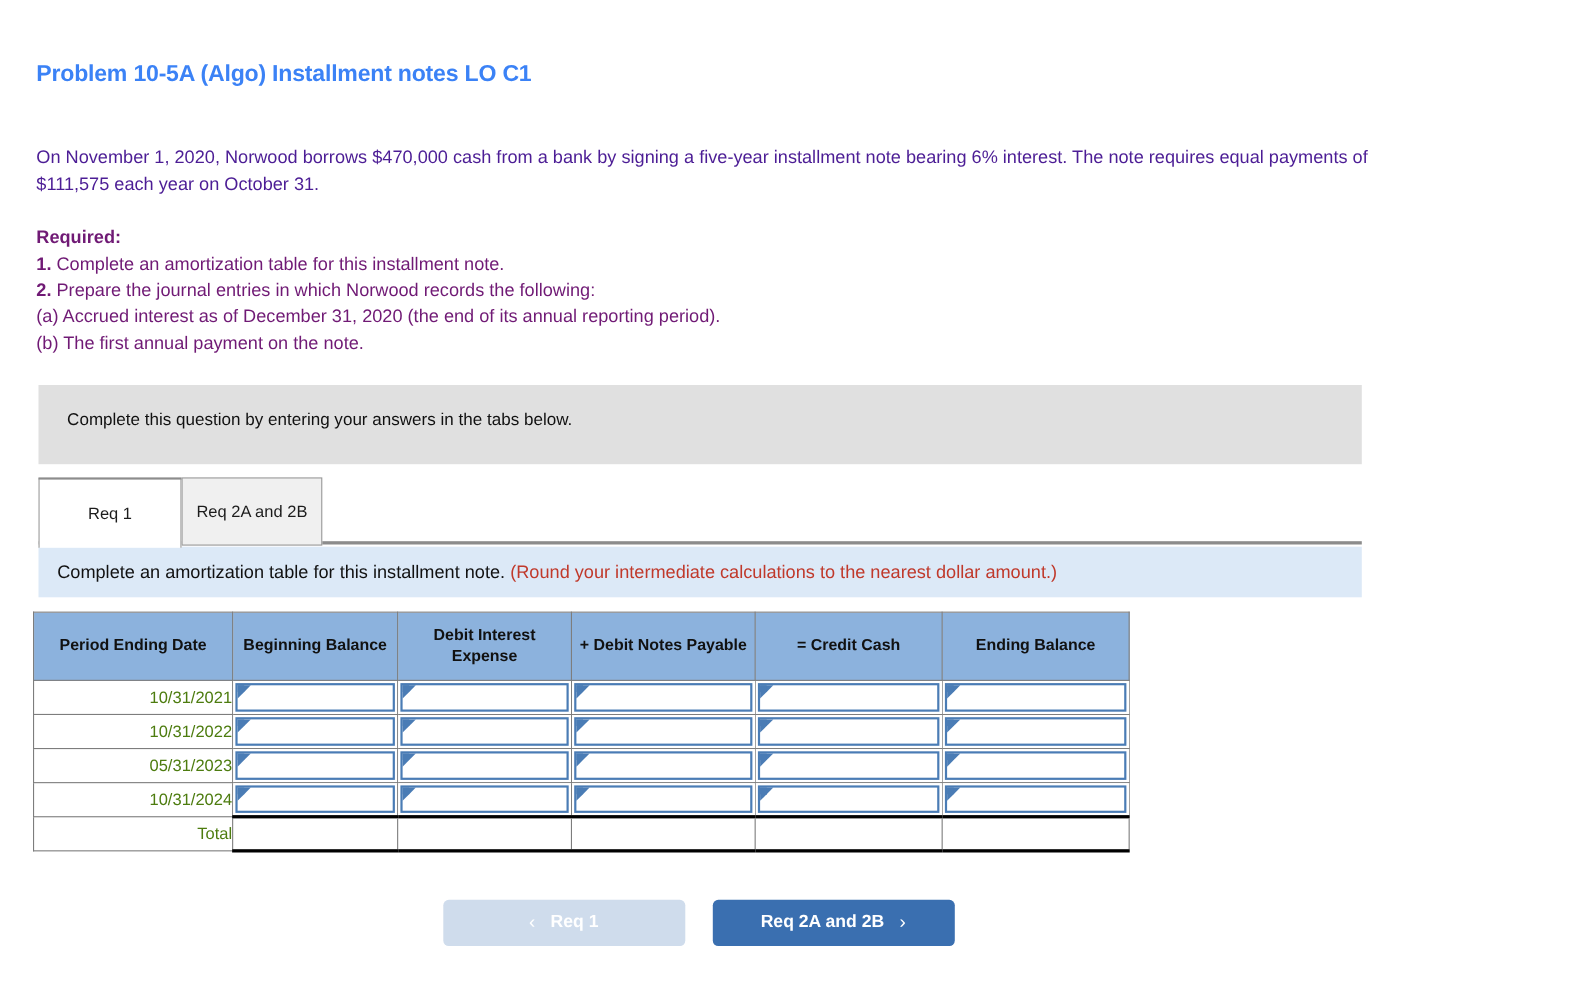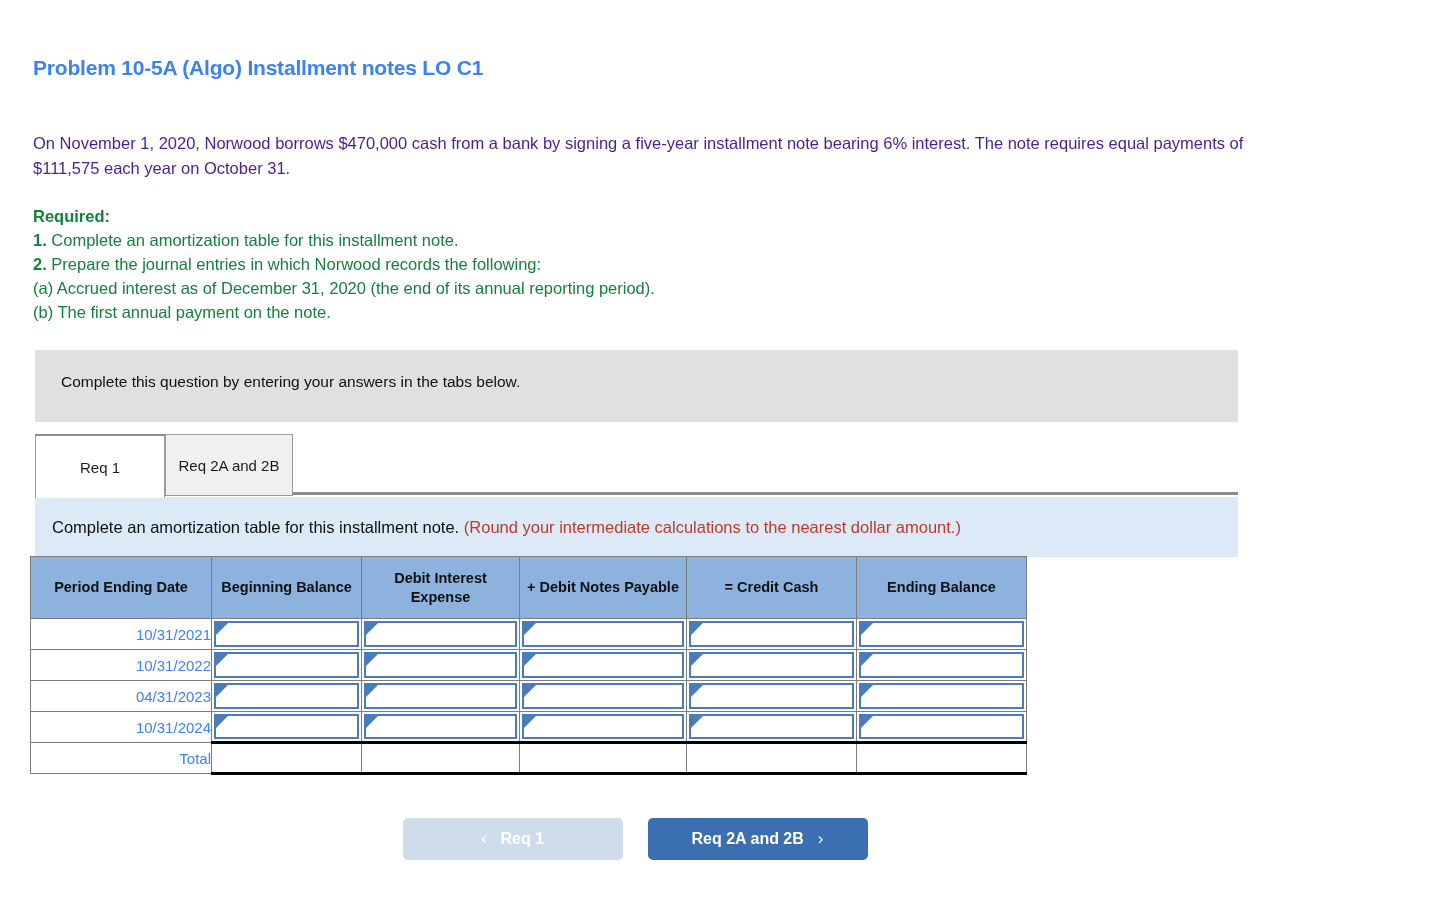--- a/index.html
+++ b/index.html
@@ -32,21 +32,21 @@
     line-height: 25px;
     color: #4c1d95;
   }
 
   
   .required {
     position: absolute;
     left: 33px; top: 204px;
     font-size: 16.5px;
     line-height: 24px;
-    color: #15803d;
+    color: #701a75;
   }
   .required .bold { font-weight: bold; }
   .required .line { white-space: nowrap; }
 
   
   .banner {
     position: absolute;
     left: 35px; top: 350px;
     width: 1203px; height: 72px;
     background: #e0e0e0;
@@ -98,21 +98,21 @@
     background: #f0f0f0;
     border: 1px solid #9a9a9a;
     z-index: 2;
     height: 62px;
   }
 
   
   .infobar {
     position: absolute;
     left: 35px; top: 497px;
-    width: 1203px; height: 60px;
+    width: 1203px; height: 46px;
     background: #dce9f7;
     display: flex;
     align-items: center;
   }
   .infobar-text {
     padding-left: 17px;
     font-size: 16.5px;
     color: #111;
   }
   .infobar-note { color: #c0392b; }
@@ -146,21 +146,21 @@
   .col-int    { width: 158px; }
   .col-notes  { width: 167px; }
   .col-cash   { width: 170px; }
   .col-end    { width: 170px; }
 
   td.datecell {
     height: 31px;
     text-align: right;
     padding-right: 22px;
     font-size: 15px;
-    color: #3b82f6;
+    color: #4d7c0f;
     background: #ffffff;
   }
   td.totalcell {
     padding-right: 0;
   }
   td.inputcell {
     height: 31px;
     position: relative;
     padding: 0;
   }
@@ -308,21 +308,21 @@
               <div class="cellinput"></div>
             </td>
           <td class="inputcell">
               <div class="cellinput"></div>
             </td>
           <td class="inputcell">
               <div class="cellinput"></div>
             </td>
         </tr>
         <tr class="row-data">
-          <td class="datecell">04/31/2023</td>
+          <td class="datecell">05/31/2023</td>
           <td class="inputcell">
               <div class="cellinput"></div>
             </td>
           <td class="inputcell">
               <div class="cellinput"></div>
             </td>
           <td class="inputcell">
               <div class="cellinput"></div>
             </td>
           <td class="inputcell">

